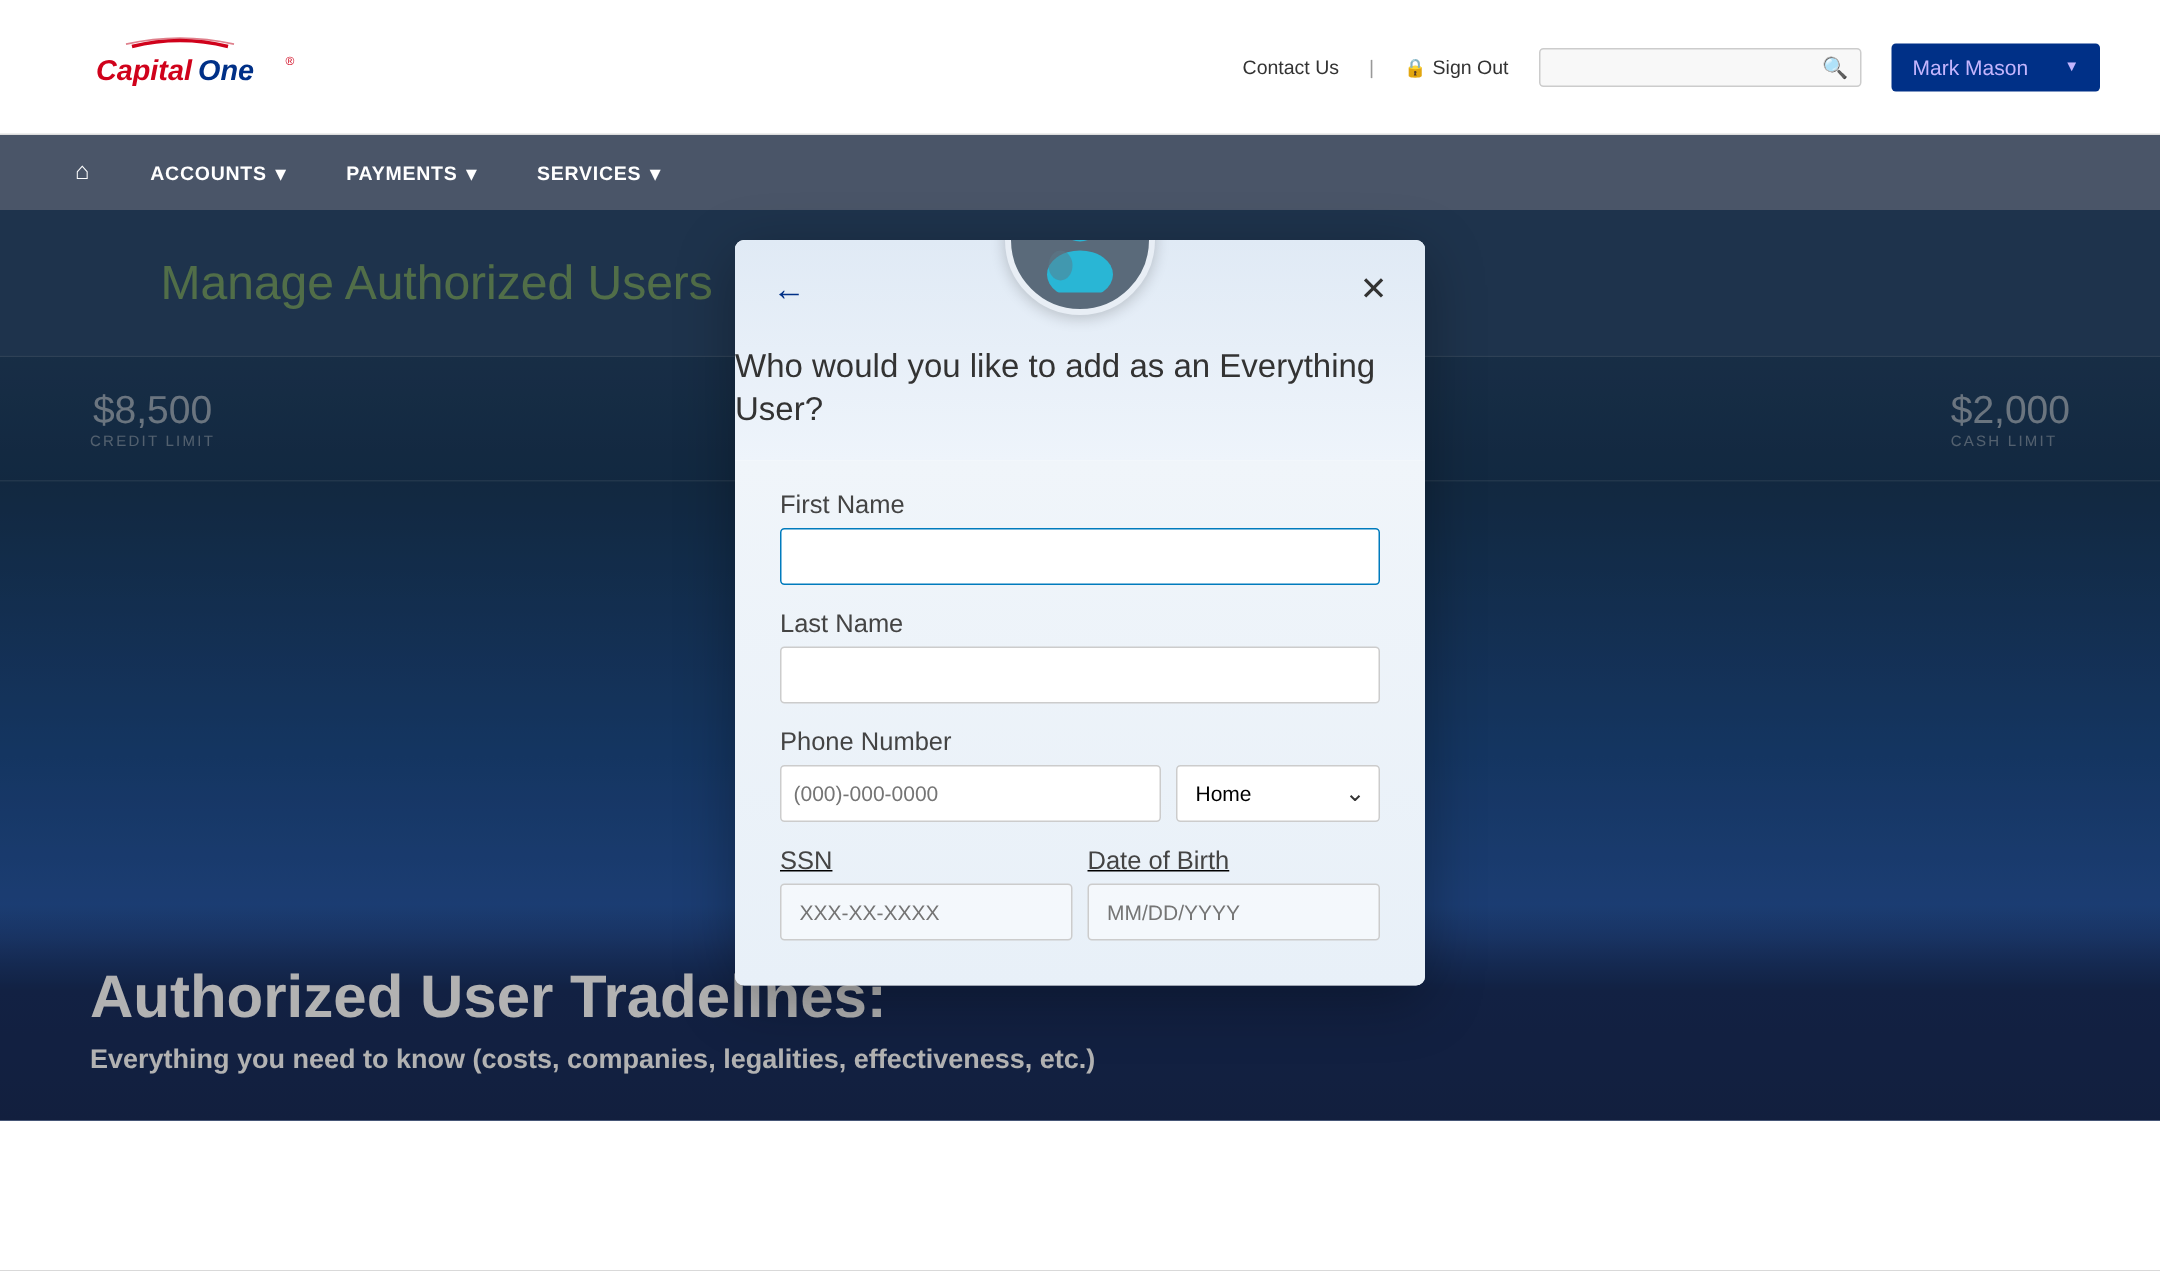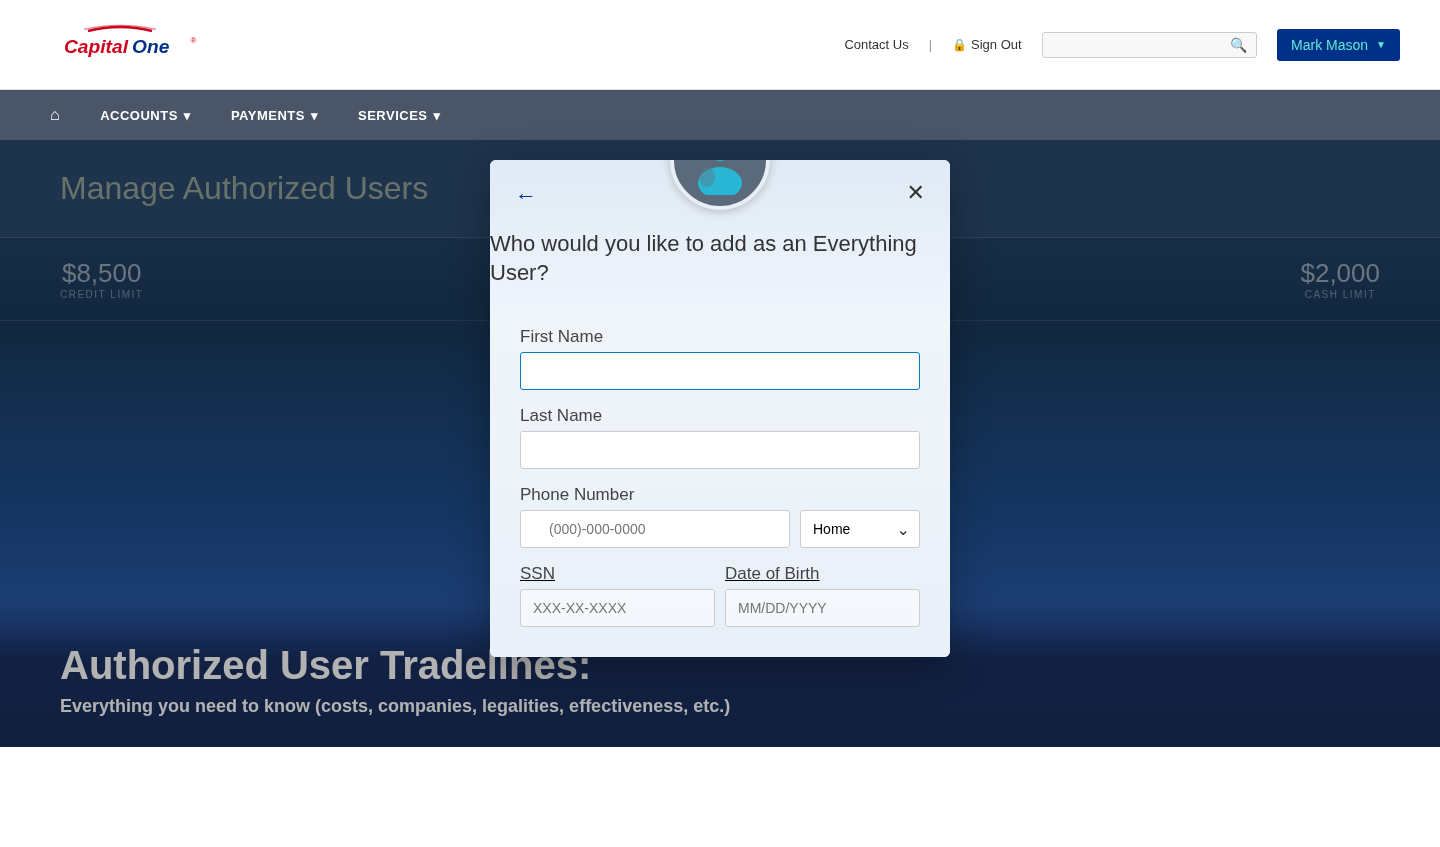--- a/index.html
+++ b/index.html
@@ -76,23 +76,23 @@
 
     .search-icon {
       color: #666;
       font-size: 14px;
       cursor: pointer;
     }
 
     .user-menu {
       display: flex;
       align-items: center;
-      gap: 8px;
+      gap: 24px;
       background: #003087;
-      color: #5eead4;
+      color: #c4b5fd;
       padding: 8px 14px;
       border-radius: 3px;
       cursor: pointer;
       font-size: 14px;
     }
 
     .chevron-down {
       font-size: 10px;
     }
 
@@ -126,24 +126,25 @@
 
     
     .page-header {
       background: #2c4a6e;
       padding: 30px 60px;
       position: relative;
       z-index: 5;
     }
 
     .page-title {
-      color: #fef9c3;
+      color: #bef264;
       font-size: 32px;
       font-weight: 300;
       opacity: 0.5;
+      margin-left: 47px;
     }
 
     
     .modal-overlay {
       position: absolute;
       top: 0; left: 0; right: 0; bottom: 0;
       background: rgba(0,0,0,0.3);
       z-index: 100;
       display: flex;
       align-items: flex-start;
@@ -226,32 +227,32 @@
       border-color: #ccc;
     }
 
     .phone-row {
       display: flex;
       gap: 10px;
     }
 
     .phone-input {
       flex: 1;
-      padding: 10px 28px;
+      padding: 10px 8px;
       border: 1.5px solid #ccc;
       border-radius: 3px;
       font-size: 14px;
       background: #fff;
       outline: none;
       color: #999;
     }
 
     .select-wrapper {
       position: relative;
-      width: 120px;
+      width: 136px;
     }
 
     .select-wrapper select {
       width: 100%;
       padding: 10px 30px 10px 12px;
       border: 1.5px solid #ccc;
       border-radius: 3px;
       font-size: 14px;
       background: #fff;
       appearance: none;
@@ -349,21 +350,21 @@
   <div class="page-header">
     <h1 class="page-title">Manage Authorized Users</h1>
   </div>
 
   <div style="padding:20px 60px; border-top: 1px solid rgba(255,255,255,0.15); border-bottom: 1px solid rgba(255,255,255,0.1);">
     <div style="display:flex; gap:120px; align-items:center;">
       <div style="text-align:center;">
         <span style="display:block; font-size:26px; color:rgba(255,255,255,0.55); font-weight:300;">$8,500</span>
         <span style="display:block; font-size:10px; color:rgba(255,255,255,0.4); letter-spacing:1.5px;">CREDIT LIMIT</span>
       </div>
-      <div style="text-align:center; margin-left:auto;">
+      <div style="text-align:left; margin-left:auto;">
         <span style="display:block; font-size:26px; color:rgba(255,255,255,0.55); font-weight:300;">$2,000</span>
         <span style="display:block; font-size:10px; color:rgba(255,255,255,0.4); letter-spacing:1.5px;">CASH LIMIT</span>
       </div>
     </div>
   </div>
 
   <div style="position:absolute; bottom:0; left:0; right:0; background:linear-gradient(180deg, transparent 0%, #1a3060 40%, #1a2d5a 100%); padding:40px 60px 30px;">
     <div style="color:#fff; font-size:40px; font-weight:900; margin-bottom:8px;">Authorized User Tradelines:</div>
     <div style="color:#fff; font-size:18px; font-weight:bold;">Everything you need to know (costs, companies, legalities, effectiveness, etc.)</div>
   </div>

